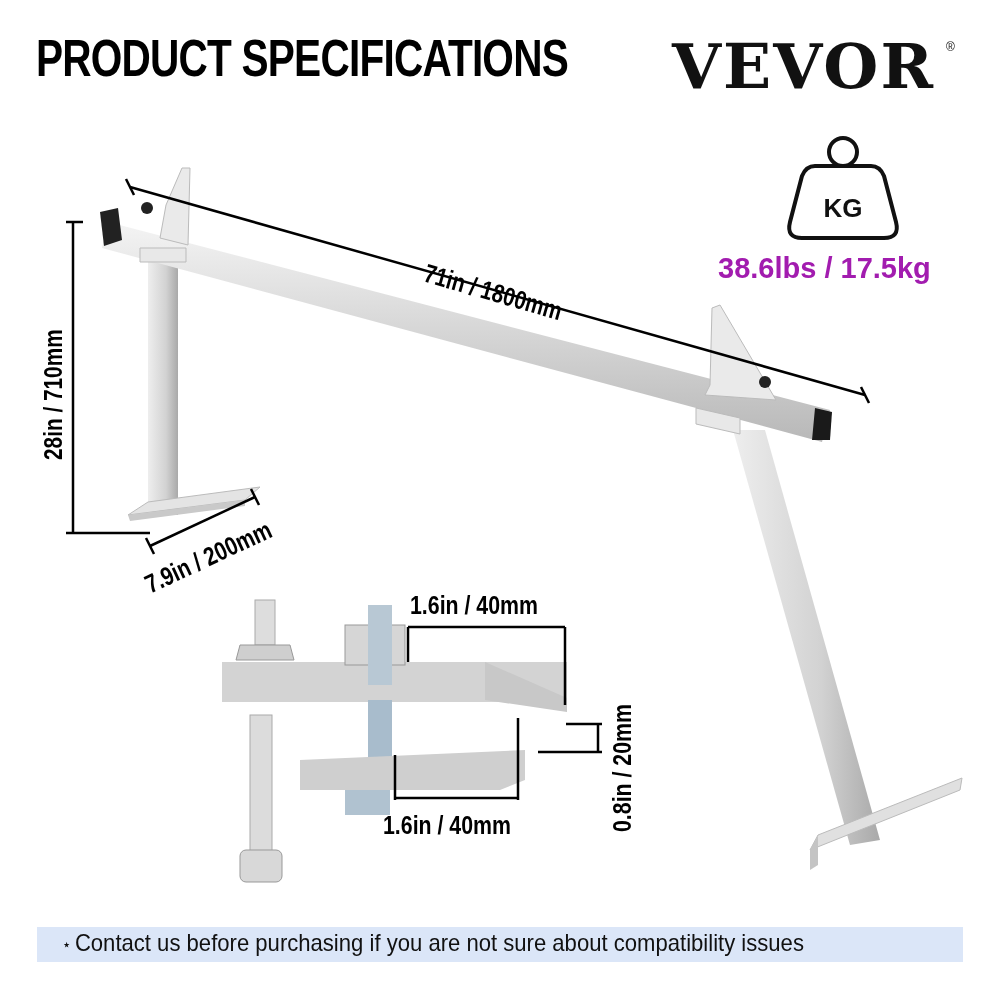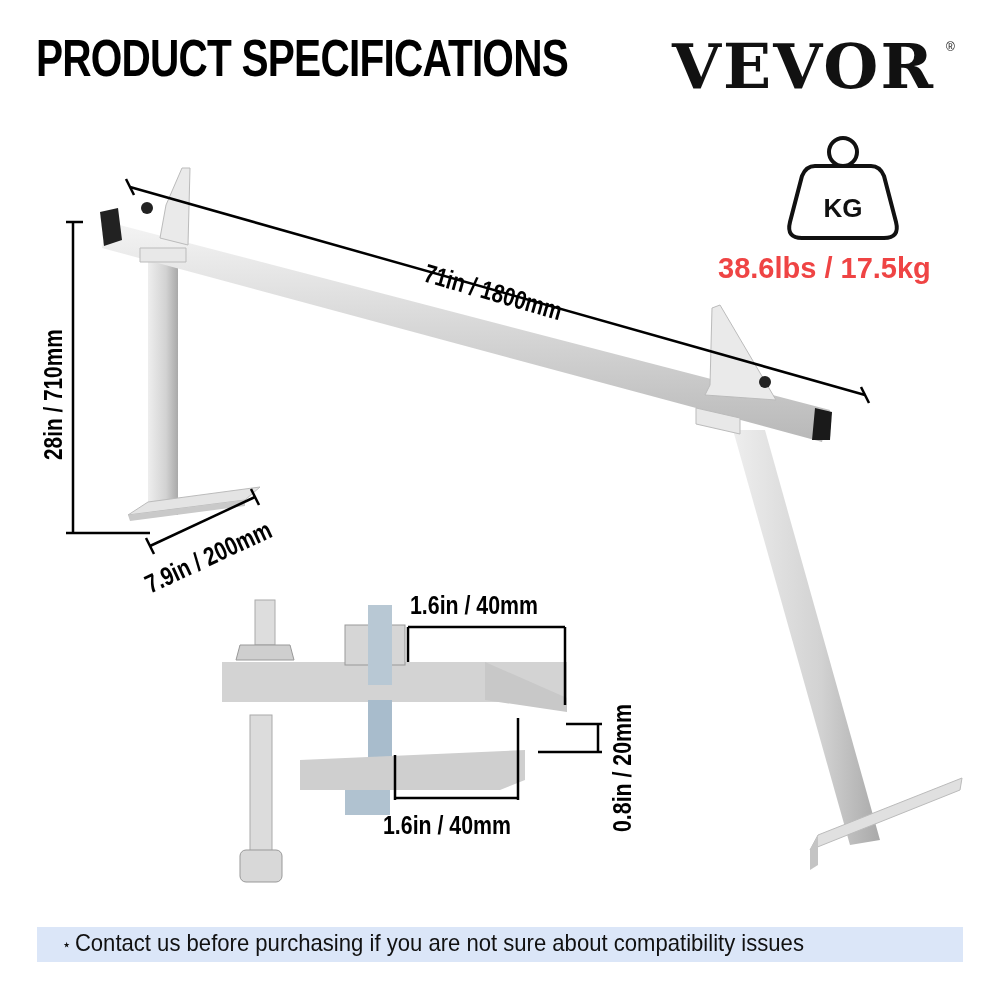--- a/index.html
+++ b/index.html
@@ -1,20 +1,20 @@
 <!DOCTYPE html>
 <html><head>
 <meta charset="utf-8">
 <style>
   html,body{margin:0;padding:0;background:#fff;}
   body{width:1000px;height:1000px;position:relative;overflow:hidden;font-family:"Liberation Sans",sans-serif;}
   .title{position:absolute;left:36px;top:28px;font-family:"Liberation Sans",sans-serif;font-weight:700;font-size:52px;letter-spacing:-1px;color:#000;transform:scaleX(0.78);transform-origin:left top;white-space:nowrap;}
   .brand{position:absolute;left:672px;top:30px;font-family:"DejaVu Serif",serif;font-weight:900;font-size:62px;color:#111;letter-spacing:2px;transform:scaleX(1.02);transform-origin:left top;}
   .reg{position:absolute;left:946px;top:40px;font-size:12px;color:#111;}
-  .weight-text{position:absolute;left:718px;top:252px;font-size:29px;font-weight:700;color:#ef4444;white-space:nowrap;}
+  .weight-text{position:absolute;left:718px;top:252px;font-size:29px;font-weight:700;color:#a21caf;white-space:nowrap;}
   .dim{position:absolute;font-weight:700;color:#000;white-space:nowrap;transform-origin:left top;}
   .banner{position:absolute;left:37px;top:927px;width:926px;height:35px;background:#dbe6f8;}
   .banner-text{position:absolute;left:62px;top:929px;font-size:24px;color:#111;white-space:nowrap;transform:scaleX(0.92);transform-origin:left top;}
   svg.art{position:absolute;left:0;top:0;}
 </style>
 </head>
 <body>
 
 <div class="title">PRODUCT SPECIFICATIONS</div>
 <div class="brand">VEVOR</div>

